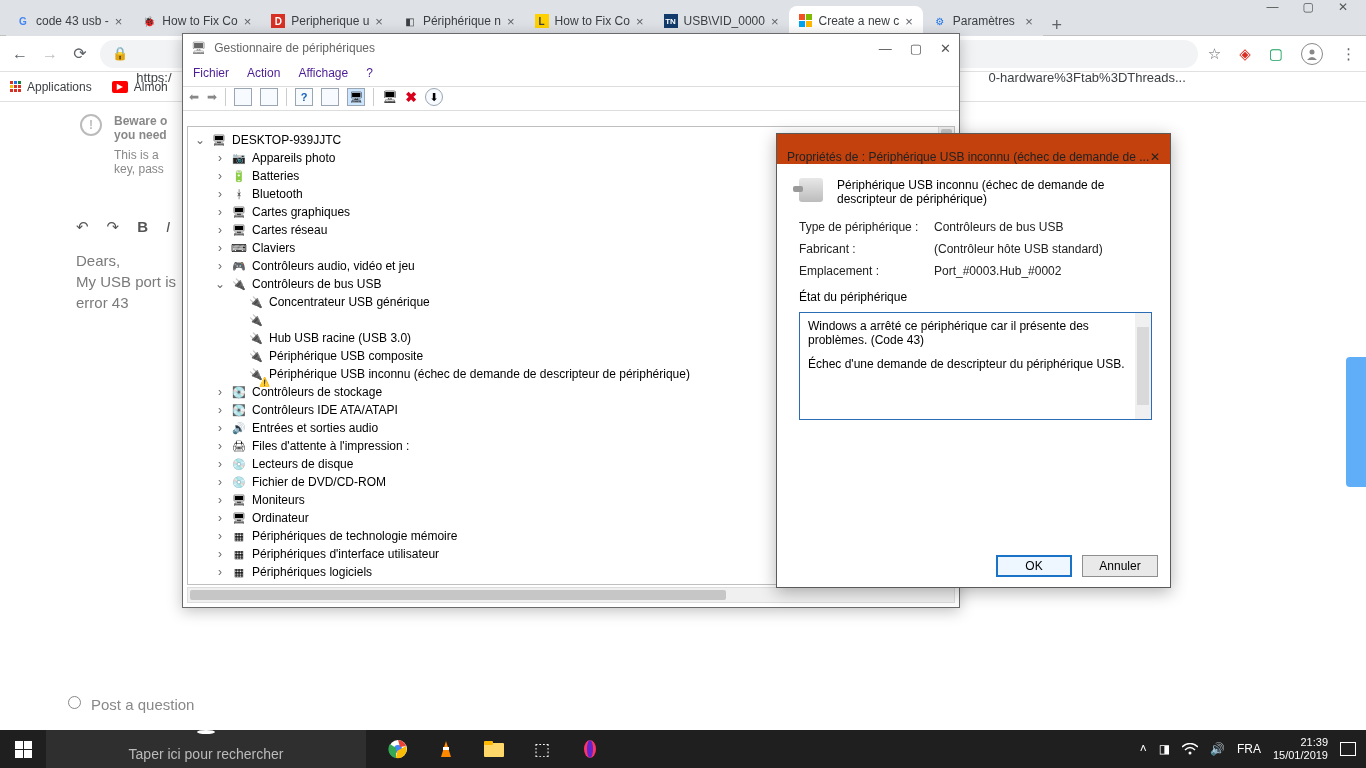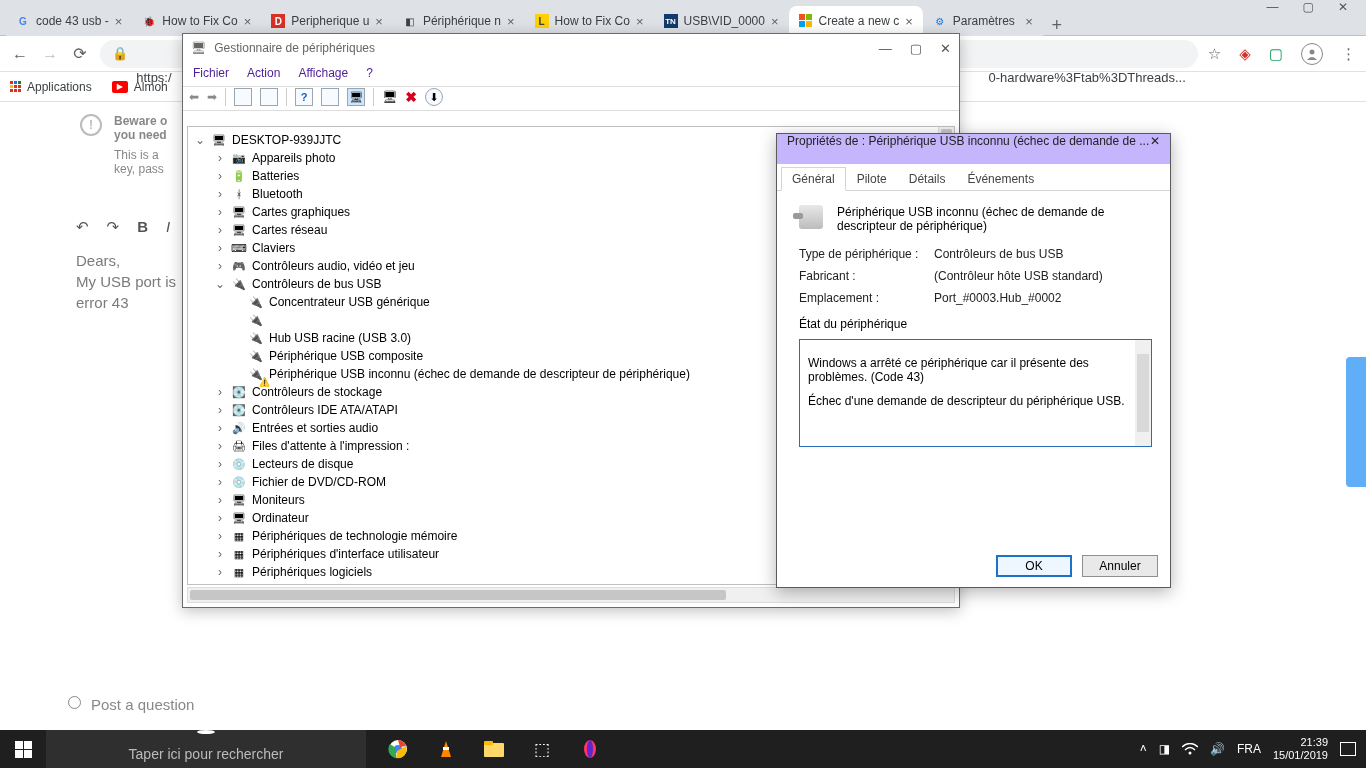--- a/index.html
+++ b/index.html
@@ -57,35 +57,35 @@
   .dm-scroll .thumb{position:absolute;left:2px;right:2px;top:2px;height:260px;background:#c6c6c6;border-radius:2px;}
   .tree {padding:4px 0;}
   .tree-row{display:flex;align-items:center;height:18px;gap:5px;padding-left:6px; white-space:nowrap;}
   .tree-row .tw{width:12px;text-align:center;color:#6a6a6a;font-size:12px;}
   .tree-row .ic{width:16px;height:16px;display:inline-flex;align-items:center;justify-content:center;font-size:11px;}
   .hscroll{position:absolute;left:4px;right:4px;bottom:4px;height:16px;background:#f0f0f0;border:1px solid #ddd;}
   .hscroll .thumb{position:absolute;top:2px;bottom:2px;left:2px;width:70%;background:#c6c6c6;border-radius:2px;}
 
   
   .props{position:absolute; left:776px; top:133px; width:395px; height:455px; background:#fff; border:1px solid #5a5a5a; box-shadow:0 4px 16px rgba(0,0,0,0.3);}
-  .props-title{height:30px;display:flex;align-items:flex-start;justify-content:space-between;padding:0 10px;background:#c4b5fd;}
+  .props-title{height:30px;display:flex;align-items:flex-end;justify-content:space-between;padding:0 10px;background:#c2410c;}
   .props-title span{font-size:12px;color:#222;overflow:hidden;white-space:nowrap;text-overflow:ellipsis;}
   .props-close{font-size:15px;color:#333;}
   .tabs{display:flex;border-bottom:1px solid #d4d4d4;padding:0 4px;margin-top:2px;}
   .tabh{padding:4px 10px;font-size:12px;color:#444;border:1px solid transparent;border-bottom:none;position:relative;top:1px;}
   .tabh.active{background:#fff;border-color:#d4d4d4;border-bottom:1px solid #fff;}
   .pane{padding:14px 18px 10px 22px;}
   .dev-hdr{display:flex;gap:14px;align-items:flex-start;margin-bottom:14px;}
   .dev-ic{width:32px;height:24px;background:linear-gradient(#e8e8e8,#bcbcbc);border-radius:3px;position:relative;}
   .dev-ic:after{content:"";position:absolute;left:-6px;top:8px;width:10px;height:6px;background:#9a9a9a;border-radius:2px;}
   .kv{display:flex;margin:8px 0;font-size:12px;}
   .kv .k{width:135px;color:#222;}
   .kv .v{color:#222;}
   .status-lbl{font-size:12px;margin:12px 0 4px;}
-  .status-box{border:1px solid #2a6db5;height:108px;padding:16px 8px;font-size:12px;position:relative;background:#fff;margin-top:8px;}
+  .status-box{border:1px solid #2a6db5;height:108px;padding:6px 8px;font-size:12px;position:relative;background:#fff;margin-top:8px;}
   .status-box .mini-scroll{position:absolute;right:0;top:0;bottom:0;width:16px;background:#f0f0f0;}
   .status-box .mini-scroll .t{position:absolute;left:2px;right:2px;top:14px;bottom:14px;background:#d9d9d9;}
   .props-buttons{position:absolute;bottom:10px;right:12px;display:flex;gap:10px;}
   .wbtn{min-width:76px;height:22px;border:1px solid #8f8f8f;background:#e9e9e9;font-size:12px;display:flex;align-items:center;justify-content:center;}
   .wbtn.primary{border:2px solid #1a73c7;background:#eef6ff;}
 
   
   .taskbar{position:absolute;left:0;right:0;bottom:0;height:38px;background:#1f1f1f;display:flex;align-items:center;color:#fff;}
   .start{width:46px;height:100%;display:flex;align-items:center;justify-content:center;}
   .start-grid{display:grid;grid-template-columns:8px 8px;grid-template-rows:8px 8px;gap:1px;}
@@ -404,26 +404,20 @@
   </div>
   <div class="hscroll">
       <div class="thumb"></div>
     </div>
 </div>
 
 <div class="props">
   <div class="props-title">
     <span>Propriétés de : Périphérique USB inconnu (échec de demande de ...</span>
     <span class="props-close">✕</span>
-  </div>
-  <div class="tabs">
-    <div class="tabh active">Général</div>
-    <div class="tabh">Pilote</div>
-    <div class="tabh">Détails</div>
-    <div class="tabh">Événements</div>
   </div>
   <div class="pane">
     <div class="dev-hdr">
       <div class="dev-ic"></div>
       <div style="font-size:12px">Périphérique USB inconnu (échec de demande de descripteur de périphérique)</div>
     </div>
     <div class="kv">
         <span class="k">Type de périphérique :</span>
         <span class="v">Contrôleurs de bus USB</span>
       </div>

